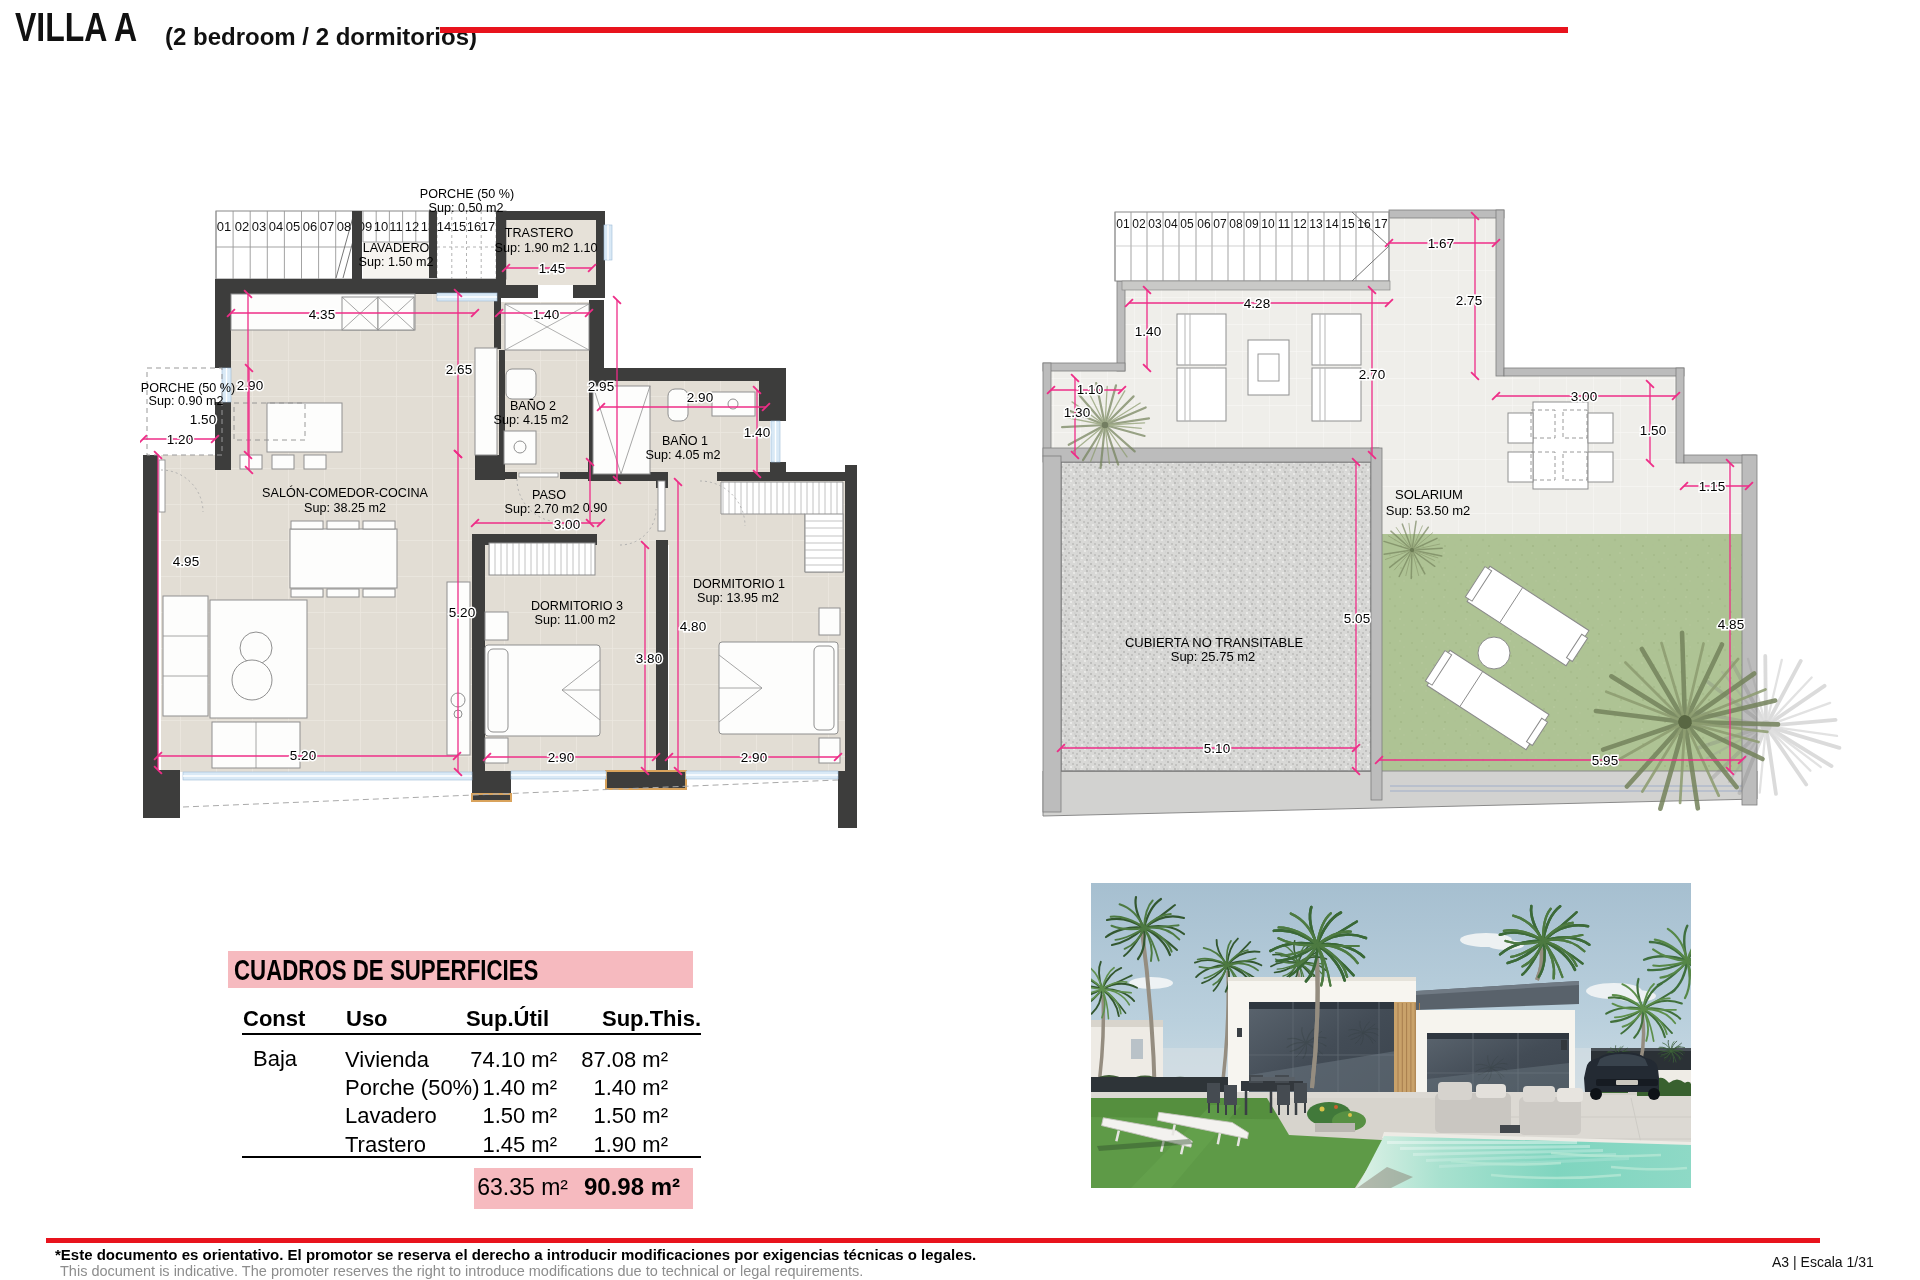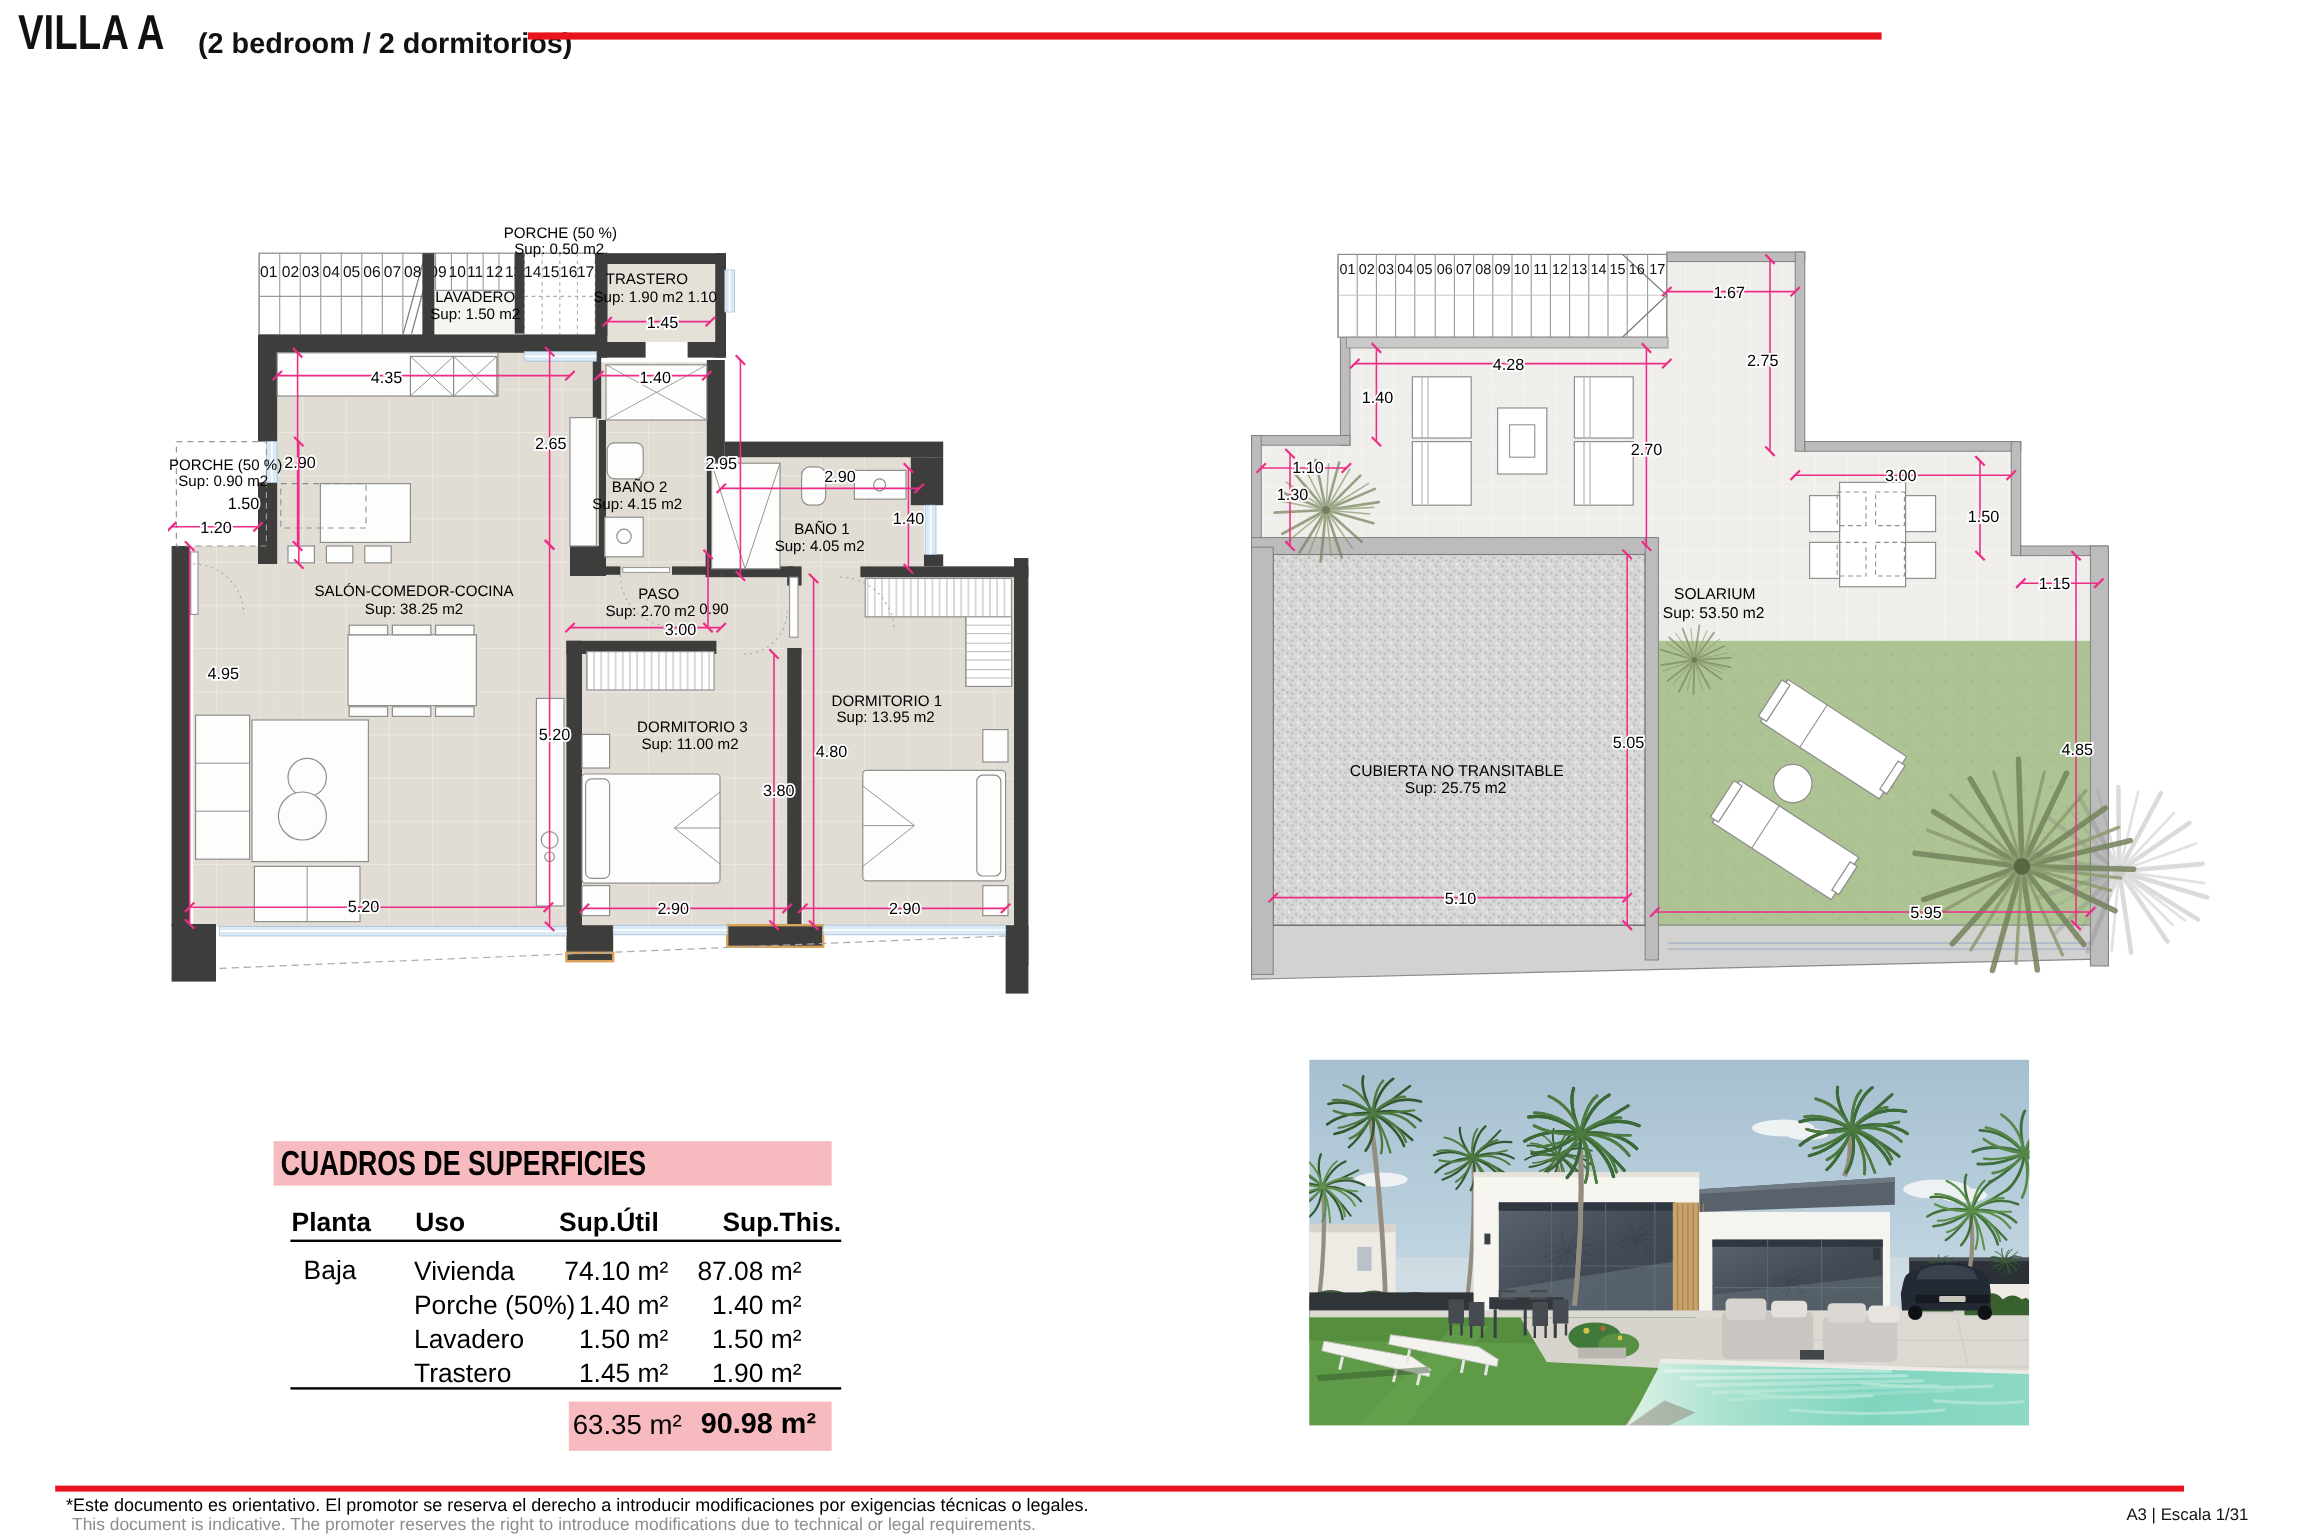--- a/index.html
+++ b/index.html
@@ -652,32 +652,32 @@
 <circle cx="231" cy="226" r="2.5" fill="#d8c24a"></circle>
     <circle cx="245" cy="224" r="2" fill="#c9602f"></circle>
     <circle cx="259" cy="232" r="2" fill="#d8c24a"></circle>
 <rect x="224" y="240" width="40" height="9" fill="#bab7b1"></rect>
 
 </svg>
 
 <div class="abs" style="left:0;top:0;width:0;height:0;">
 <div style="position:absolute;left:228px;top:951px;width:465px;height:37px;background:#f6babf;"></div>
 <div style="position:absolute;left:234px;top:951px;width:600px;height:37px;line-height:38px;font-size:29px;font-weight:bold;color:#000;transform:scaleX(0.768);transform-origin:left center;white-space:nowrap;">CUADROS DE SUPERFICIES</div>
-<div style="position:absolute;left:243px;top:1006px;font-size:22px;font-weight:bold;">Planta</div>
+<div style="position:absolute;left:243px;top:1006px;font-size:22px;font-weight:bold;">Const</div>
 <div style="position:absolute;left:346px;top:1006px;font-size:22px;font-weight:bold;">Uso</div>
 <div style="position:absolute;left:429px;top:1006px;width:120px;text-align:right;font-size:22px;font-weight:bold;">Sup.Útil</div>
 <div style="position:absolute;left:581px;top:1006px;width:120px;text-align:right;font-size:22px;font-weight:bold;">Sup.This.</div>
 <div style="position:absolute;left:242px;top:1033px;width:459px;border-top:2px solid #000;"></div>
 <div style="position:absolute;left:253px;top:1046px;font-size:22px;">Baja</div>
 <div style="position:absolute;left:345px;top:1046px;font-size:22px;line-height:28.2px;white-space:nowrap;">Vivienda<br>Porche (50%)<br>Lavadero<br>Trastero</div>
 <div style="position:absolute;left:437px;top:1046px;width:120px;text-align:right;font-size:22px;line-height:28.2px;">74.10 m²<br>1.40 m²<br>1.50 m²<br>1.45 m²</div>
 <div style="position:absolute;left:548px;top:1046px;width:120px;text-align:right;font-size:22px;line-height:28.2px;">87.08 m²<br>1.40 m²<br>1.50 m²<br>1.90 m²</div>
 <div style="position:absolute;left:242px;top:1156px;width:459px;border-top:2px solid #000;"></div>
 <div style="position:absolute;left:474px;top:1168px;width:219px;height:41px;background:#f6babf;"></div>
 <div style="position:absolute;left:448px;top:1174px;width:120px;text-align:right;font-size:23px;">63.35 m²</div>
 <div style="position:absolute;left:572px;top:1173px;width:120px;text-align:center;font-size:24px;font-weight:bold;">90.98 m²</div>
 
 </div>
 
 <div class="abs" style="left:46px;top:1238px;width:1774px;height:5px;background:#e8131d;"></div>
-<div class="abs" style="left:55px;top:1246px;font-size:15px;font-weight:normal;color:#000;white-space:nowrap;">*Este documento es orientativo. El promotor se reserva el derecho a introducir modificaciones por exigencias técnicas o legales.</div>
+<div class="abs" style="left:55px;top:1246px;font-size:15px;font-weight:bold;color:#000;white-space:nowrap;">*Este documento es orientativo. El promotor se reserva el derecho a introducir modificaciones por exigencias técnicas o legales.</div>
 <div class="abs" style="left:60px;top:1263px;font-size:14.5px;color:#8d8d8d;white-space:nowrap;">This document is indicative. The promoter reserves the right to introduce modifications due to technical or legal requirements.</div>
 <div class="abs" style="left:1772px;top:1254px;font-size:14px;color:#111;">A3 | Escala 1/31</div>
 
 </body></html>

